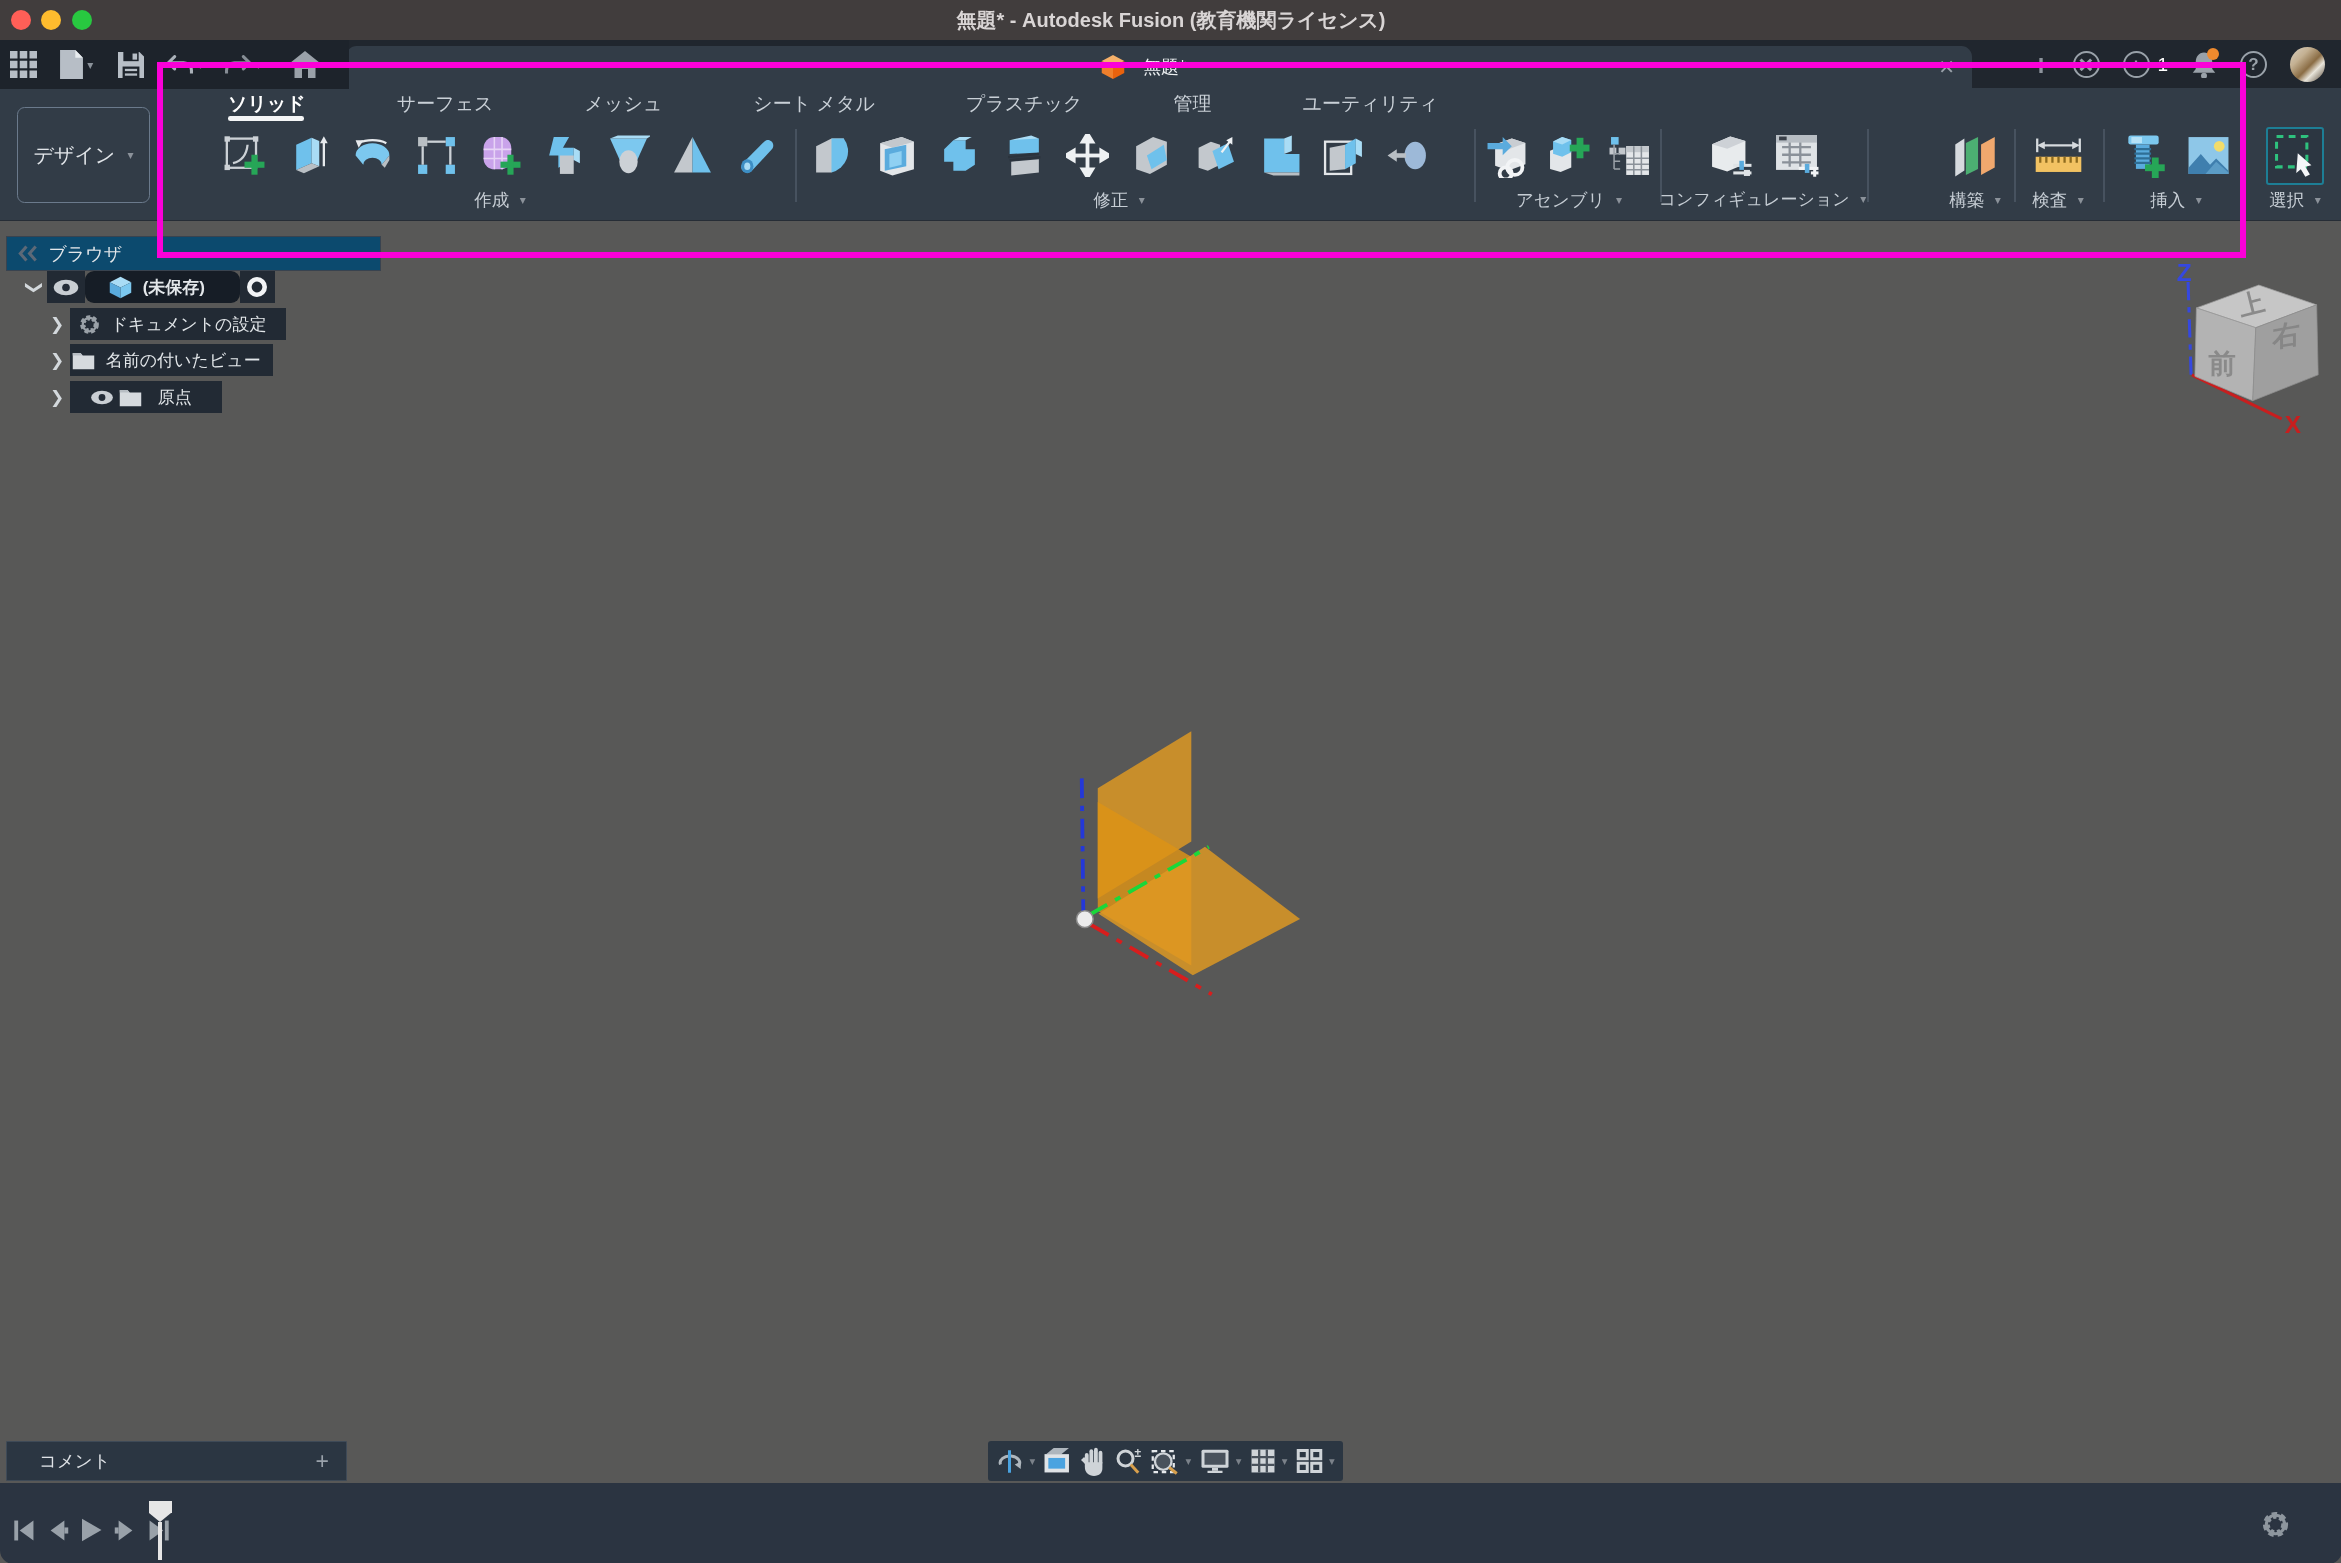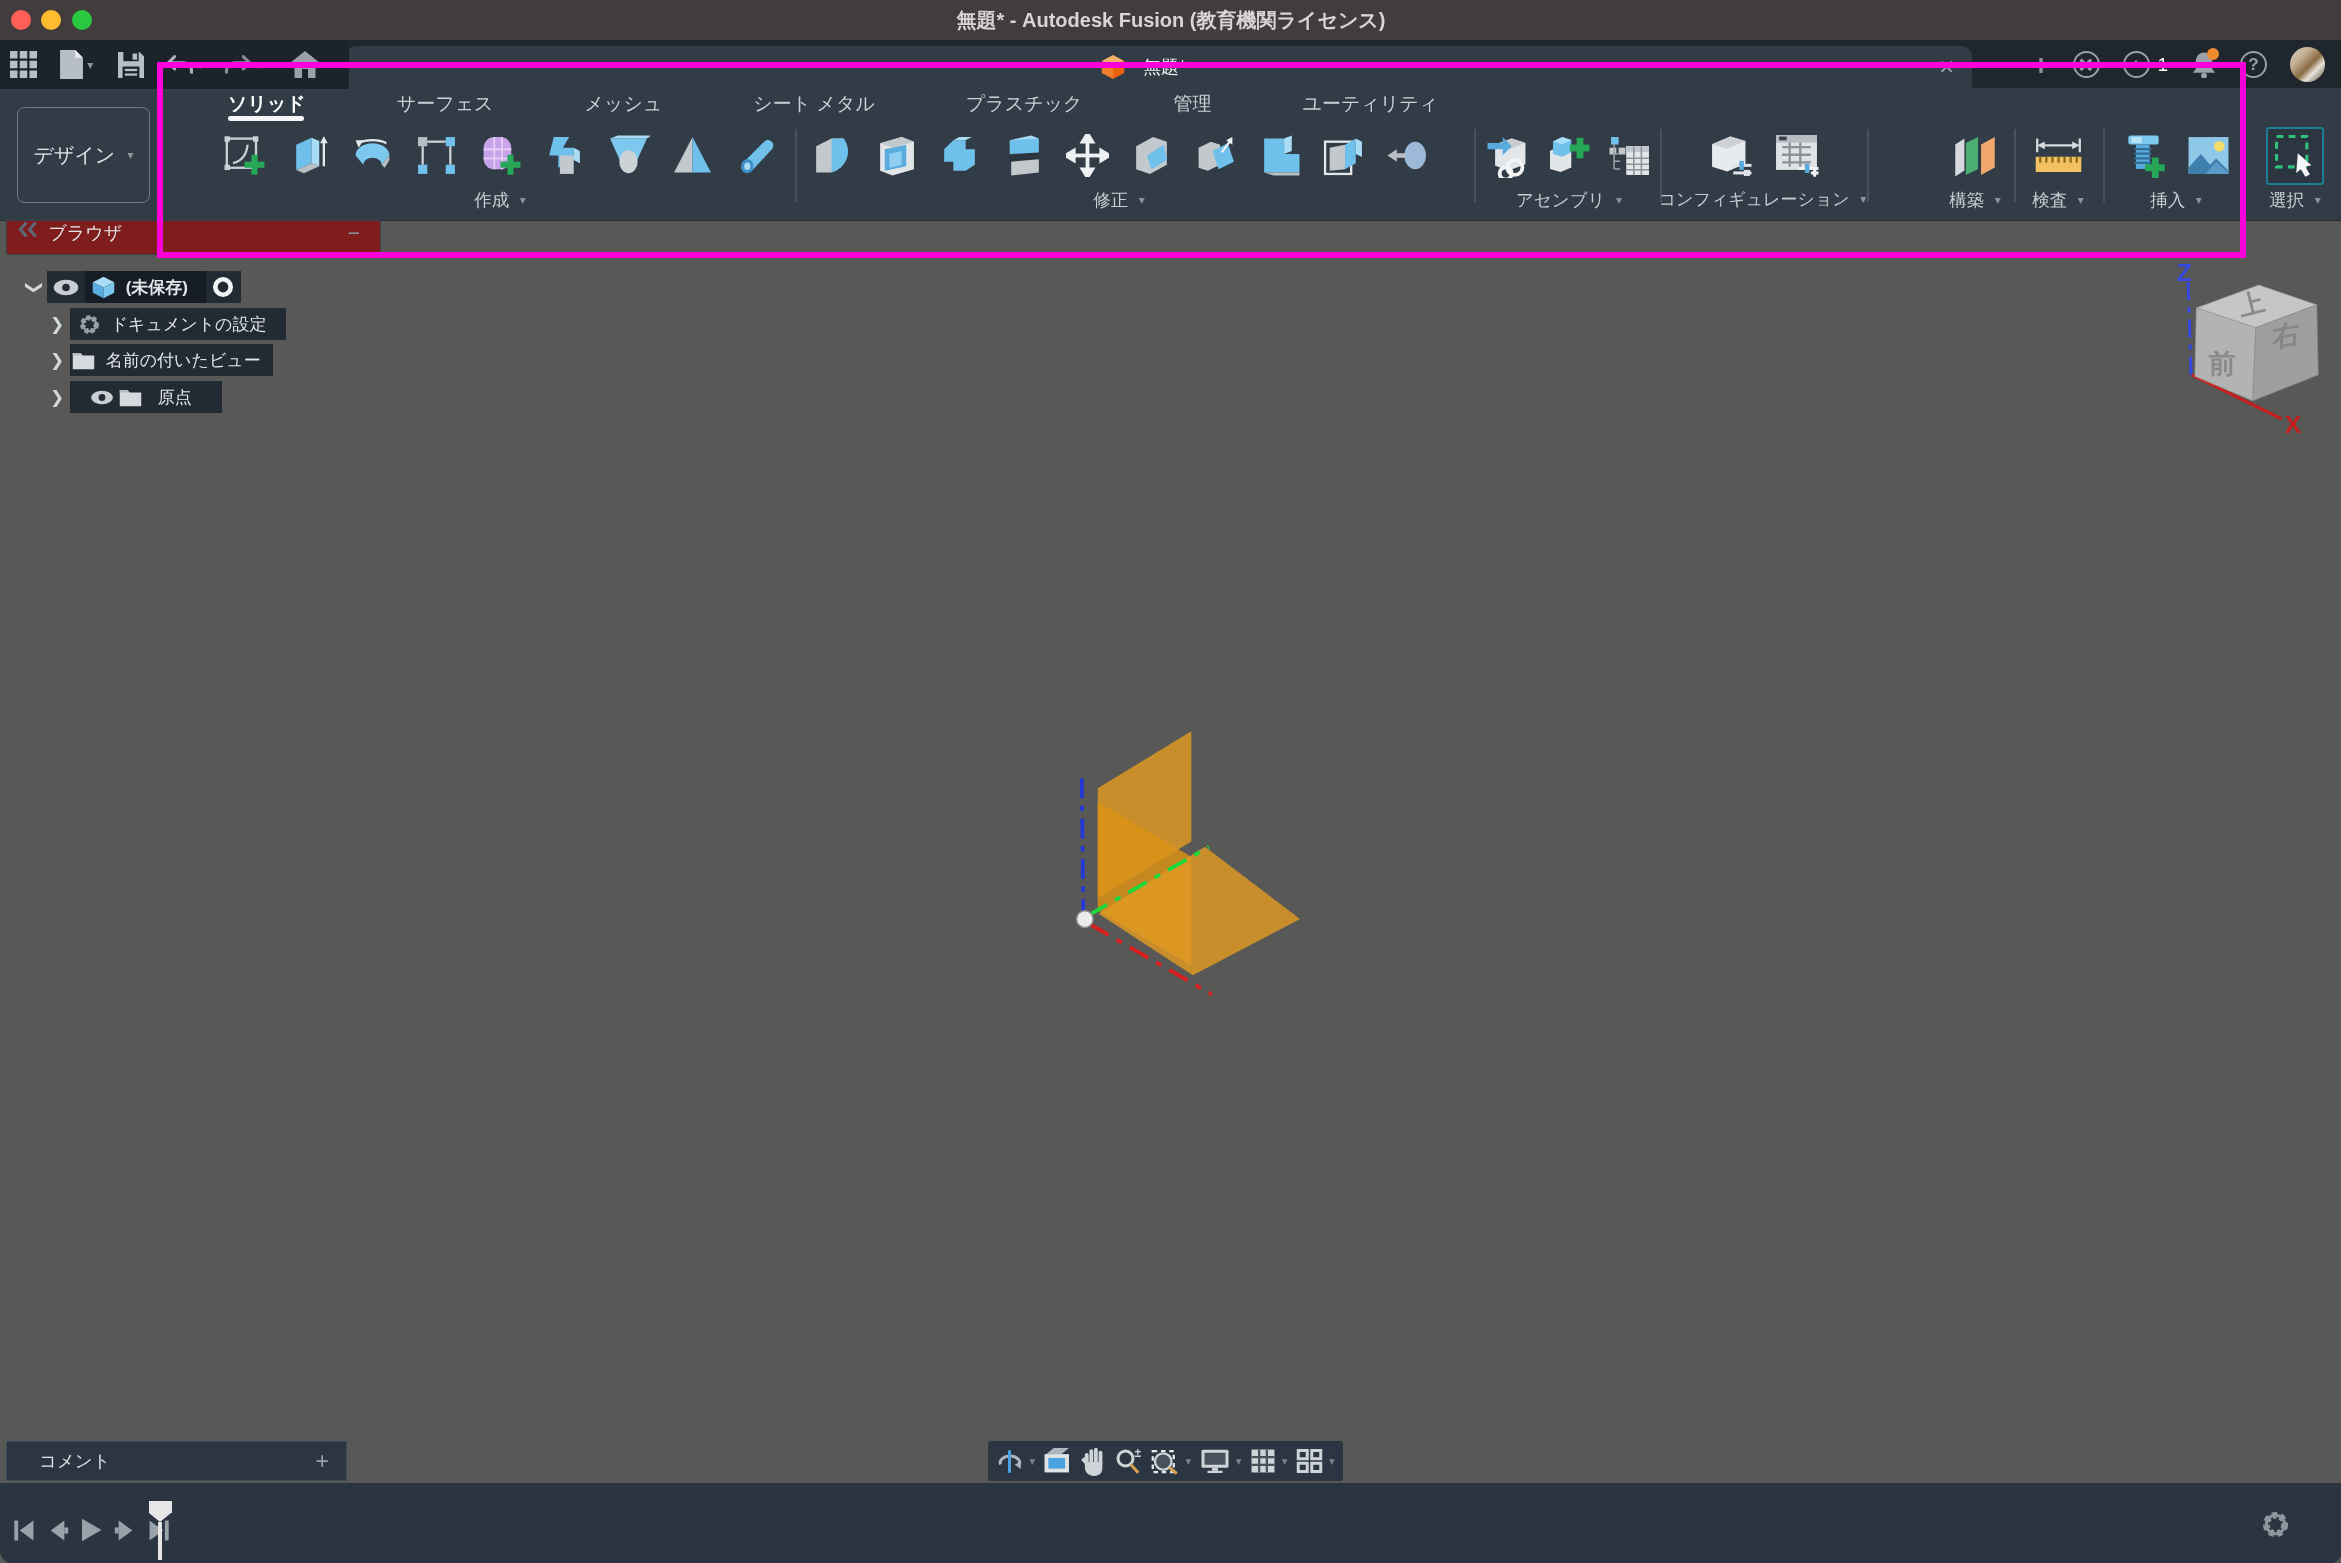--- a/index.html
+++ b/index.html
@@ -43,22 +43,22 @@
   .ti{width:44px;height:44px;display:flex;align-items:center;justify-content:center;}
   .sep{position:absolute;top:129px;width:1.5px;height:73px;background:#47525f;}
   .sel-box{width:58px;height:58px;border:2.3px solid #1d7e95;border-radius:3px;box-sizing:border-box;
            display:flex;align-items:center;justify-content:center;background:#2c3641;}
 
   
   .annot{left:157px;top:62px;width:2089px;height:196px;border:6.9px solid #fb00d8;box-sizing:border-box;
          z-index:40;pointer-events:none;}
 
   
-  .bpanel-h{left:6px;top:220px;width:375px;height:35px;background:#7f1d1d;border:0.8px solid #39434f;
-            box-sizing:border-box;display:flex;align-items:flex-start;font-size:18px;color:#e3e7ea;}
+  .bpanel-h{left:6px;top:236px;width:375px;height:35px;background:#0c4a6e;border:0.8px solid #39434f;
+            box-sizing:border-box;display:flex;align-items:center;font-size:18px;color:#e3e7ea;}
   .chip{background:rgba(32,40,51,0.95);height:32px;display:flex;align-items:center;}
   .trow{position:absolute;display:flex;align-items:center;gap:0;}
   .chev{width:26px;color:#d3d8dc;font-size:17px;text-align:center;}
   .tree-label{font-size:17px;color:#e3e7ea;padding:0 10.7px;}
 
   
   .comments{left:6px;top:1441px;width:341px;height:40px;background:#2b3642;border:1.5px solid #3e4a57;
             box-sizing:border-box;border-radius:1px;display:flex;align-items:center;font-size:17.5px;}
   .timeline{left:0;top:1483px;width:2342px;height:81px;background:#2b3441;border-radius:0 0 13.7px 13.7px;}
   .tl-controls{position:absolute;left:12px;top:34px;display:flex;gap:10.7px;align-items:center;}
@@ -532,21 +532,21 @@
   </div>
 
   <div class="trow" style="left:21px;top:271px;">
     <span class="chev" style="transform:rotate(90deg);">❯</span>
     <div class="chip" style="padding:0 6px;">
       <svg width="26" height="17" viewBox="0 0 34 22">
         <ellipse cx="17" cy="11" rx="16" ry="10" fill="#c9ced3"></ellipse>
           <circle cx="17" cy="11" r="5" fill="#242c37"></circle>
       </svg>
     </div>
-    <div class="chip" style="background:#161d26;padding:0 7px;">
+    <div class="chip" style="background:#161d26;padding:0 24px;border-radius:9px;">
       <svg width="23" height="23" viewBox="0 0 30 30">
         <polygon points="15,1 29,8 15,15 1,8" fill="#a9dcf5"></polygon>
         <polygon points="1,8 15,15 15,29 1,22" fill="#5aabdd"></polygon>
         <polygon points="29,8 15,15 15,29 29,22" fill="#7cc8ef"></polygon>
       </svg>
       <span class="tree-label" style="font-weight:bold;">(未保存)</span>
     </div>
     <div class="chip" style="padding:0 7.6px;">
       <svg width="20" height="20" viewBox="0 0 26 26">
         <circle cx="13" cy="13" r="10" fill="none" stroke="#f2f4f6" stroke-width="6"></circle>

